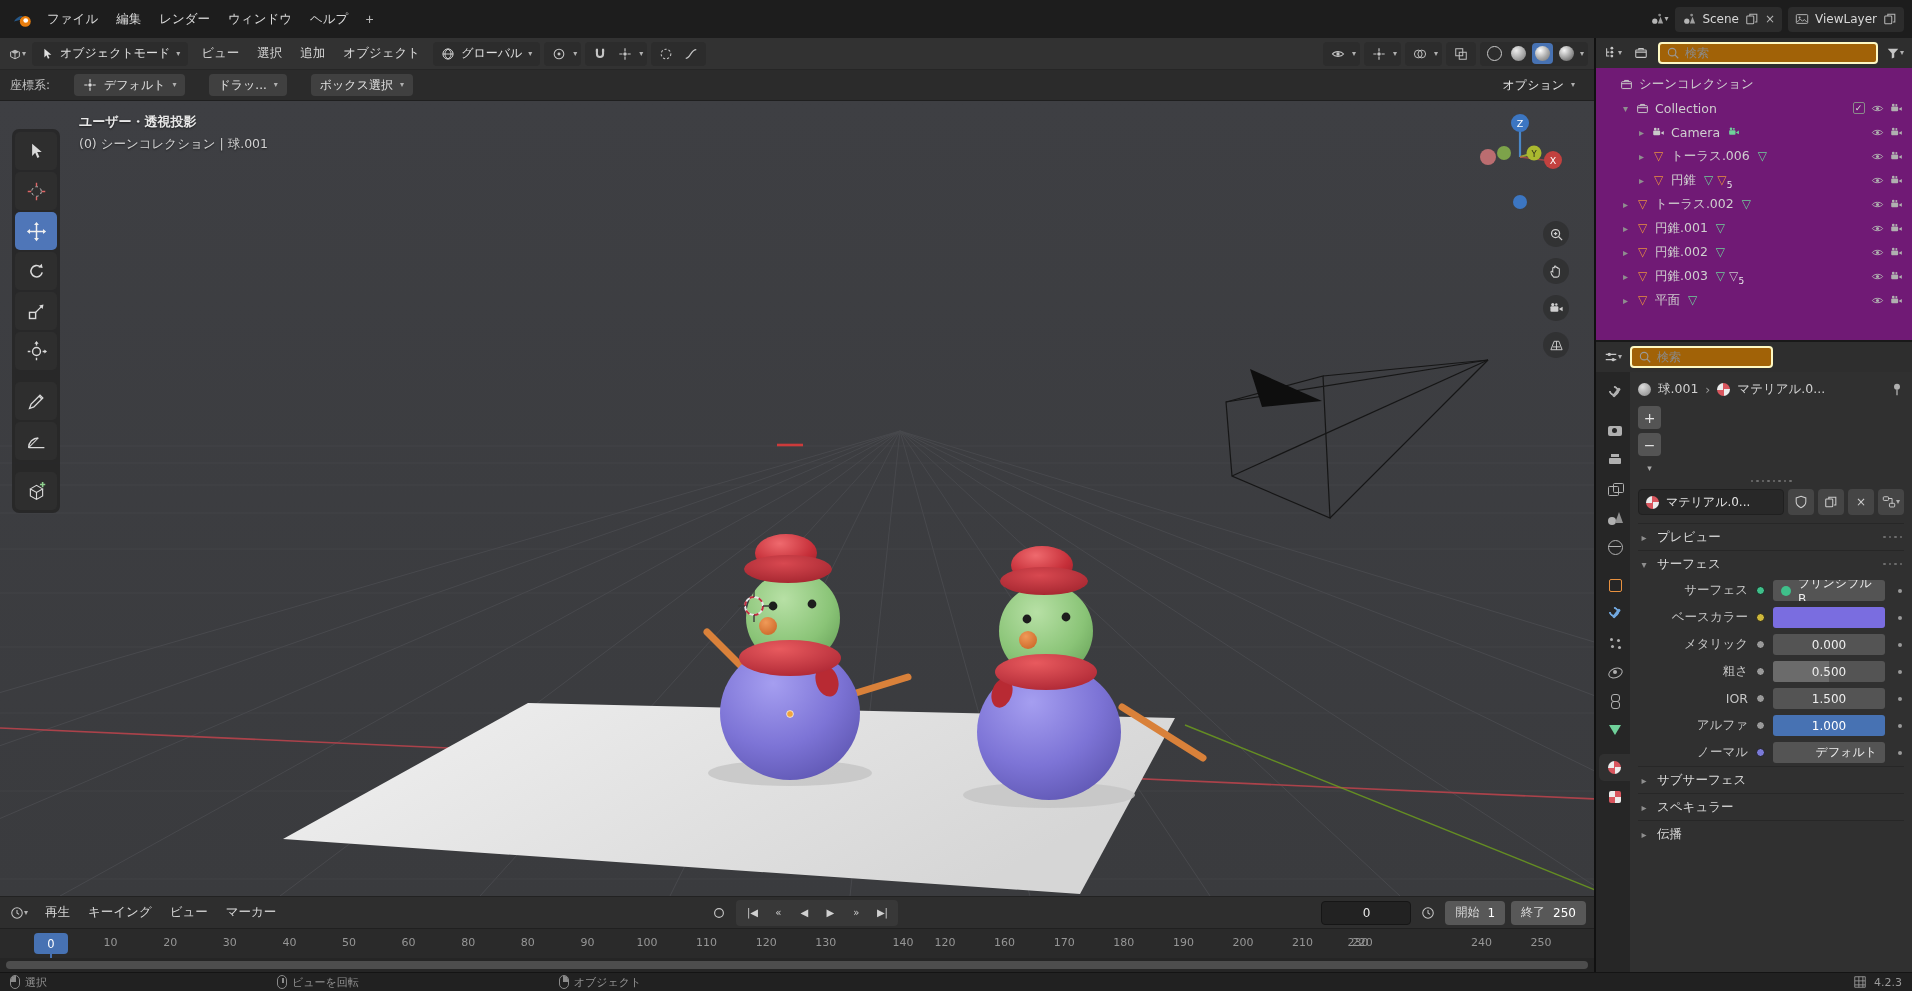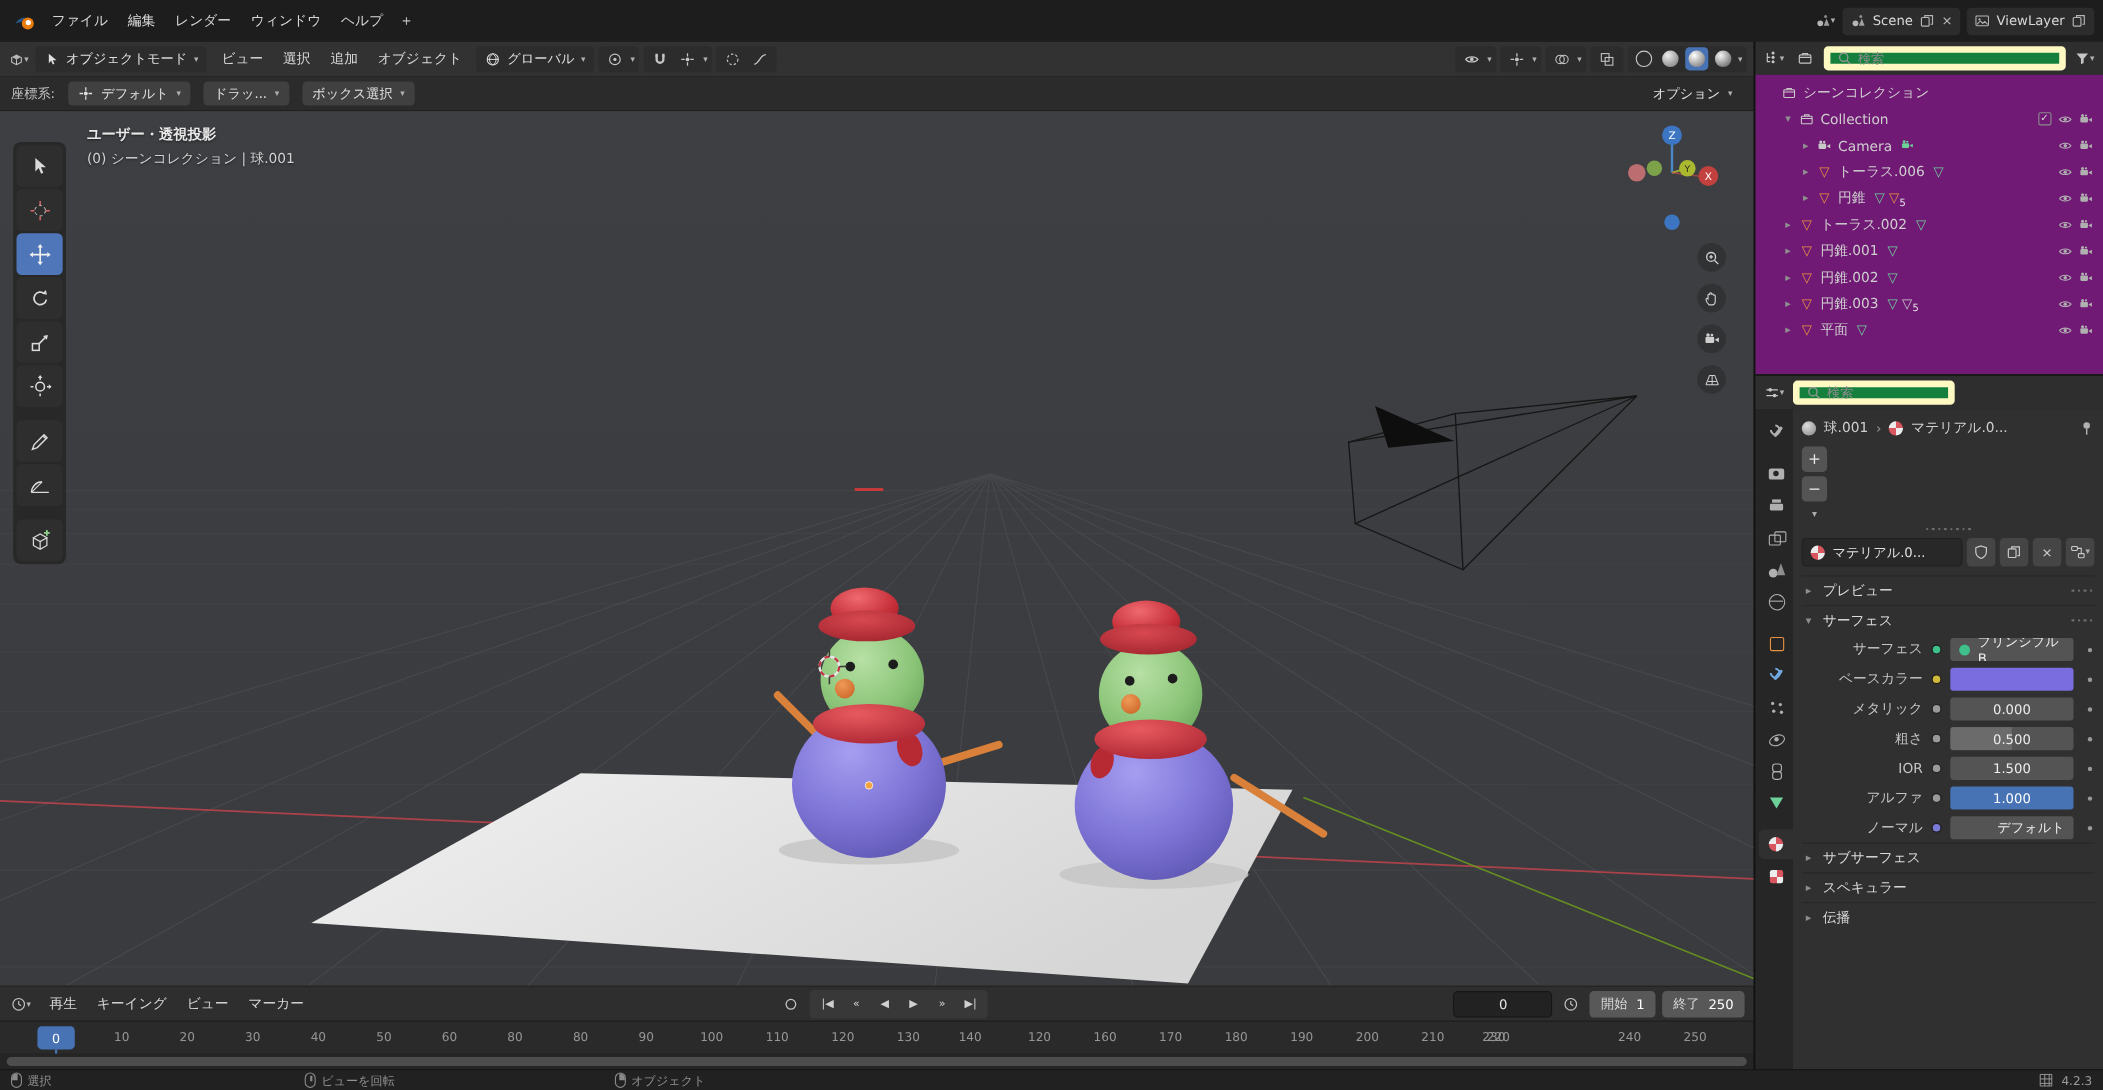--- a/index.html
+++ b/index.html
@@ -36,21 +36,21 @@
 .hgroup{background:#2c2c2c;border-radius:4px;height:24px;display:flex;align-items:center;padding:0 4px;gap:3px}
 .sph{width:15px;height:15px;border-radius:50%}
 .sph-wire{border:1.5px solid #c9c9c9}
 .sph-solid{background:radial-gradient(circle at 35% 30%,#ececec,#909090 75%)}
 .sph-mat{background:radial-gradient(circle at 35% 30%,#ffffff,#a8a8a8 55%,#6d6d6d)}
 .sph-rend{background:radial-gradient(circle at 35% 30%,#f5f5f5,#6f6f6f 80%)}
 .sph-slot{width:21px;height:21px;display:flex;align-items:center;justify-content:center;border-radius:4px}
 .sph-slot.active{background:#4772b3}
 
 
-.tool-settings{height:31px;background:#2b2b2b;display:flex;align-items:center;gap:12px;padding:0 10px;border-bottom:1px solid #1f1f1f}
+.tool-settings{height:31px;background:#2b2b2b;display:flex;align-items:center;gap:24px;padding:0 10px;border-bottom:1px solid #1f1f1f}
 .ts-label{color:#c0c0c0}
 .ts-btn{background:#404040;height:22px;border-radius:4px;padding:0 9px;display:flex;gap:7px;align-items:center;color:#e2e2e2;white-space:nowrap}
 
 
 .viewport{flex:1;position:relative;overflow:hidden;background:linear-gradient(180deg,#3e3f43,#3a3b3e)}
 .vp-overlay{position:absolute;left:79px;top:12px;text-shadow:0 1px 2px rgba(0,0,0,.55);pointer-events:none}
 .vp-overlay .l1{font-size:13px;color:#e8e8e8;font-weight:bold}
 .vp-overlay .l2{font-size:12.5px;color:#d2d2d2;margin-top:5px}
 .vp-toolbar{position:absolute;left:12px;top:28px;display:flex;flex-direction:column;gap:2px;background:rgba(36,36,36,.85);padding:3px;border-radius:7px}
 .tool-btn{width:42px;height:38px;border-radius:5px;display:flex;align-items:center;justify-content:center;background:#2e2e2e}
@@ -72,21 +72,21 @@
 .ruler{height:30px;background:#2a2a2a;position:relative;border-top:1px solid #202020}
 .tick{position:absolute;top:7px;transform:translateX(-50%);font-size:11px;color:#969696}
 .frame-marker{position:absolute;top:4px;height:21px;min-width:34px;background:#4772b3;border-radius:4px;color:#fff;font-size:11.5px;display:flex;align-items:center;justify-content:center;padding:0 8px}
 .playhead{position:absolute;left:50px;top:25px;bottom:0;width:2px;background:#4772b3}
 .scrollstrip{height:14px;background:#252525;position:relative}
 .scroll-handle{position:absolute;left:6px;right:6px;top:3px;height:8px;background:#4d4d4d;border-radius:4px}
 
 
 .right-col{flex:1;display:flex;flex-direction:column;background:#2b2b2b;min-width:0}
 .ol-header{height:30px;background:#2e2e2e;display:flex;align-items:center;gap:6px;padding:0 6px}
-.search{flex:1;display:flex;align-items:center;gap:5px;background:#15803d;border:6px solid #fef9c3;border-radius:4px;height:22px;padding:0 6px;color:#9a9a9a}
+.search{flex:1;display:flex;align-items:center;gap:5px;background:#a16207;border:2px solid #fef9c3;border-radius:4px;height:22px;padding:0 6px;color:#9a9a9a}
 .search input{background:none;border:none;outline:none;color:#cfcfcf;font-size:12px;width:100%;font-family:inherit}
 .search input::placeholder{color:#8a8a8a}
 .ol-tree{height:272px;background:#701a75;padding-top:4px;overflow:hidden}
 .ol-row{height:24px;display:flex;align-items:center;padding-right:6px;color:#cfcfcf;font-size:12.5px}
 .ol-arrow{width:15px;color:#8f8f8f;font-size:10px;text-align:center}
 .ol-icon{width:19px;text-align:center;display:inline-flex;justify-content:center;align-items:center}
 .mesh-tri{color:#e8913f;font-size:12px}
 .ol-label{margin-left:3px;white-space:nowrap}
 .ol-badges{display:flex;gap:4px;margin-left:8px;align-items:center}
 .ol-badge{position:relative;font-size:12px;display:inline-flex;align-items:center}
@@ -707,21 +707,21 @@
           <div class="tick" style="left: 289.4px;">40</div>
           <div class="tick" style="left: 349px;">50</div>
           <div class="tick" style="left: 408.6px;">60</div>
           <div class="tick" style="left: 468.2px;">80</div>
           <div class="tick" style="left: 527.8px;">80</div>
           <div class="tick" style="left: 587.4px;">90</div>
           <div class="tick" style="left: 647px;">100</div>
           <div class="tick" style="left: 706.6px;">110</div>
           <div class="tick" style="left: 766.2px;">120</div>
           <div class="tick" style="left: 825.8px;">130</div>
-          <div class="tick" style="left: 882px; text-align: right;">140</div>
+          <div class="tick" style="left: 903px; text-align: right;">140</div>
           <div class="tick" style="left: 945px;">120</div>
           <div class="tick" style="left: 1004.6px;">160</div>
           <div class="tick" style="left: 1064.2px;">170</div>
           <div class="tick" style="left: 1123.8px;">180</div>
           <div class="tick" style="left: 1183.4px;">190</div>
           <div class="tick" style="left: 1243px;">200</div>
           <div class="tick" style="left: 1302.6px;">210</div>
           <div class="tick" style="left: 1362.2px;">220</div>
           <div class="tick" style="left: 1358px;">230</div>
           <div class="tick" style="left: 1481.4px;">240</div>

